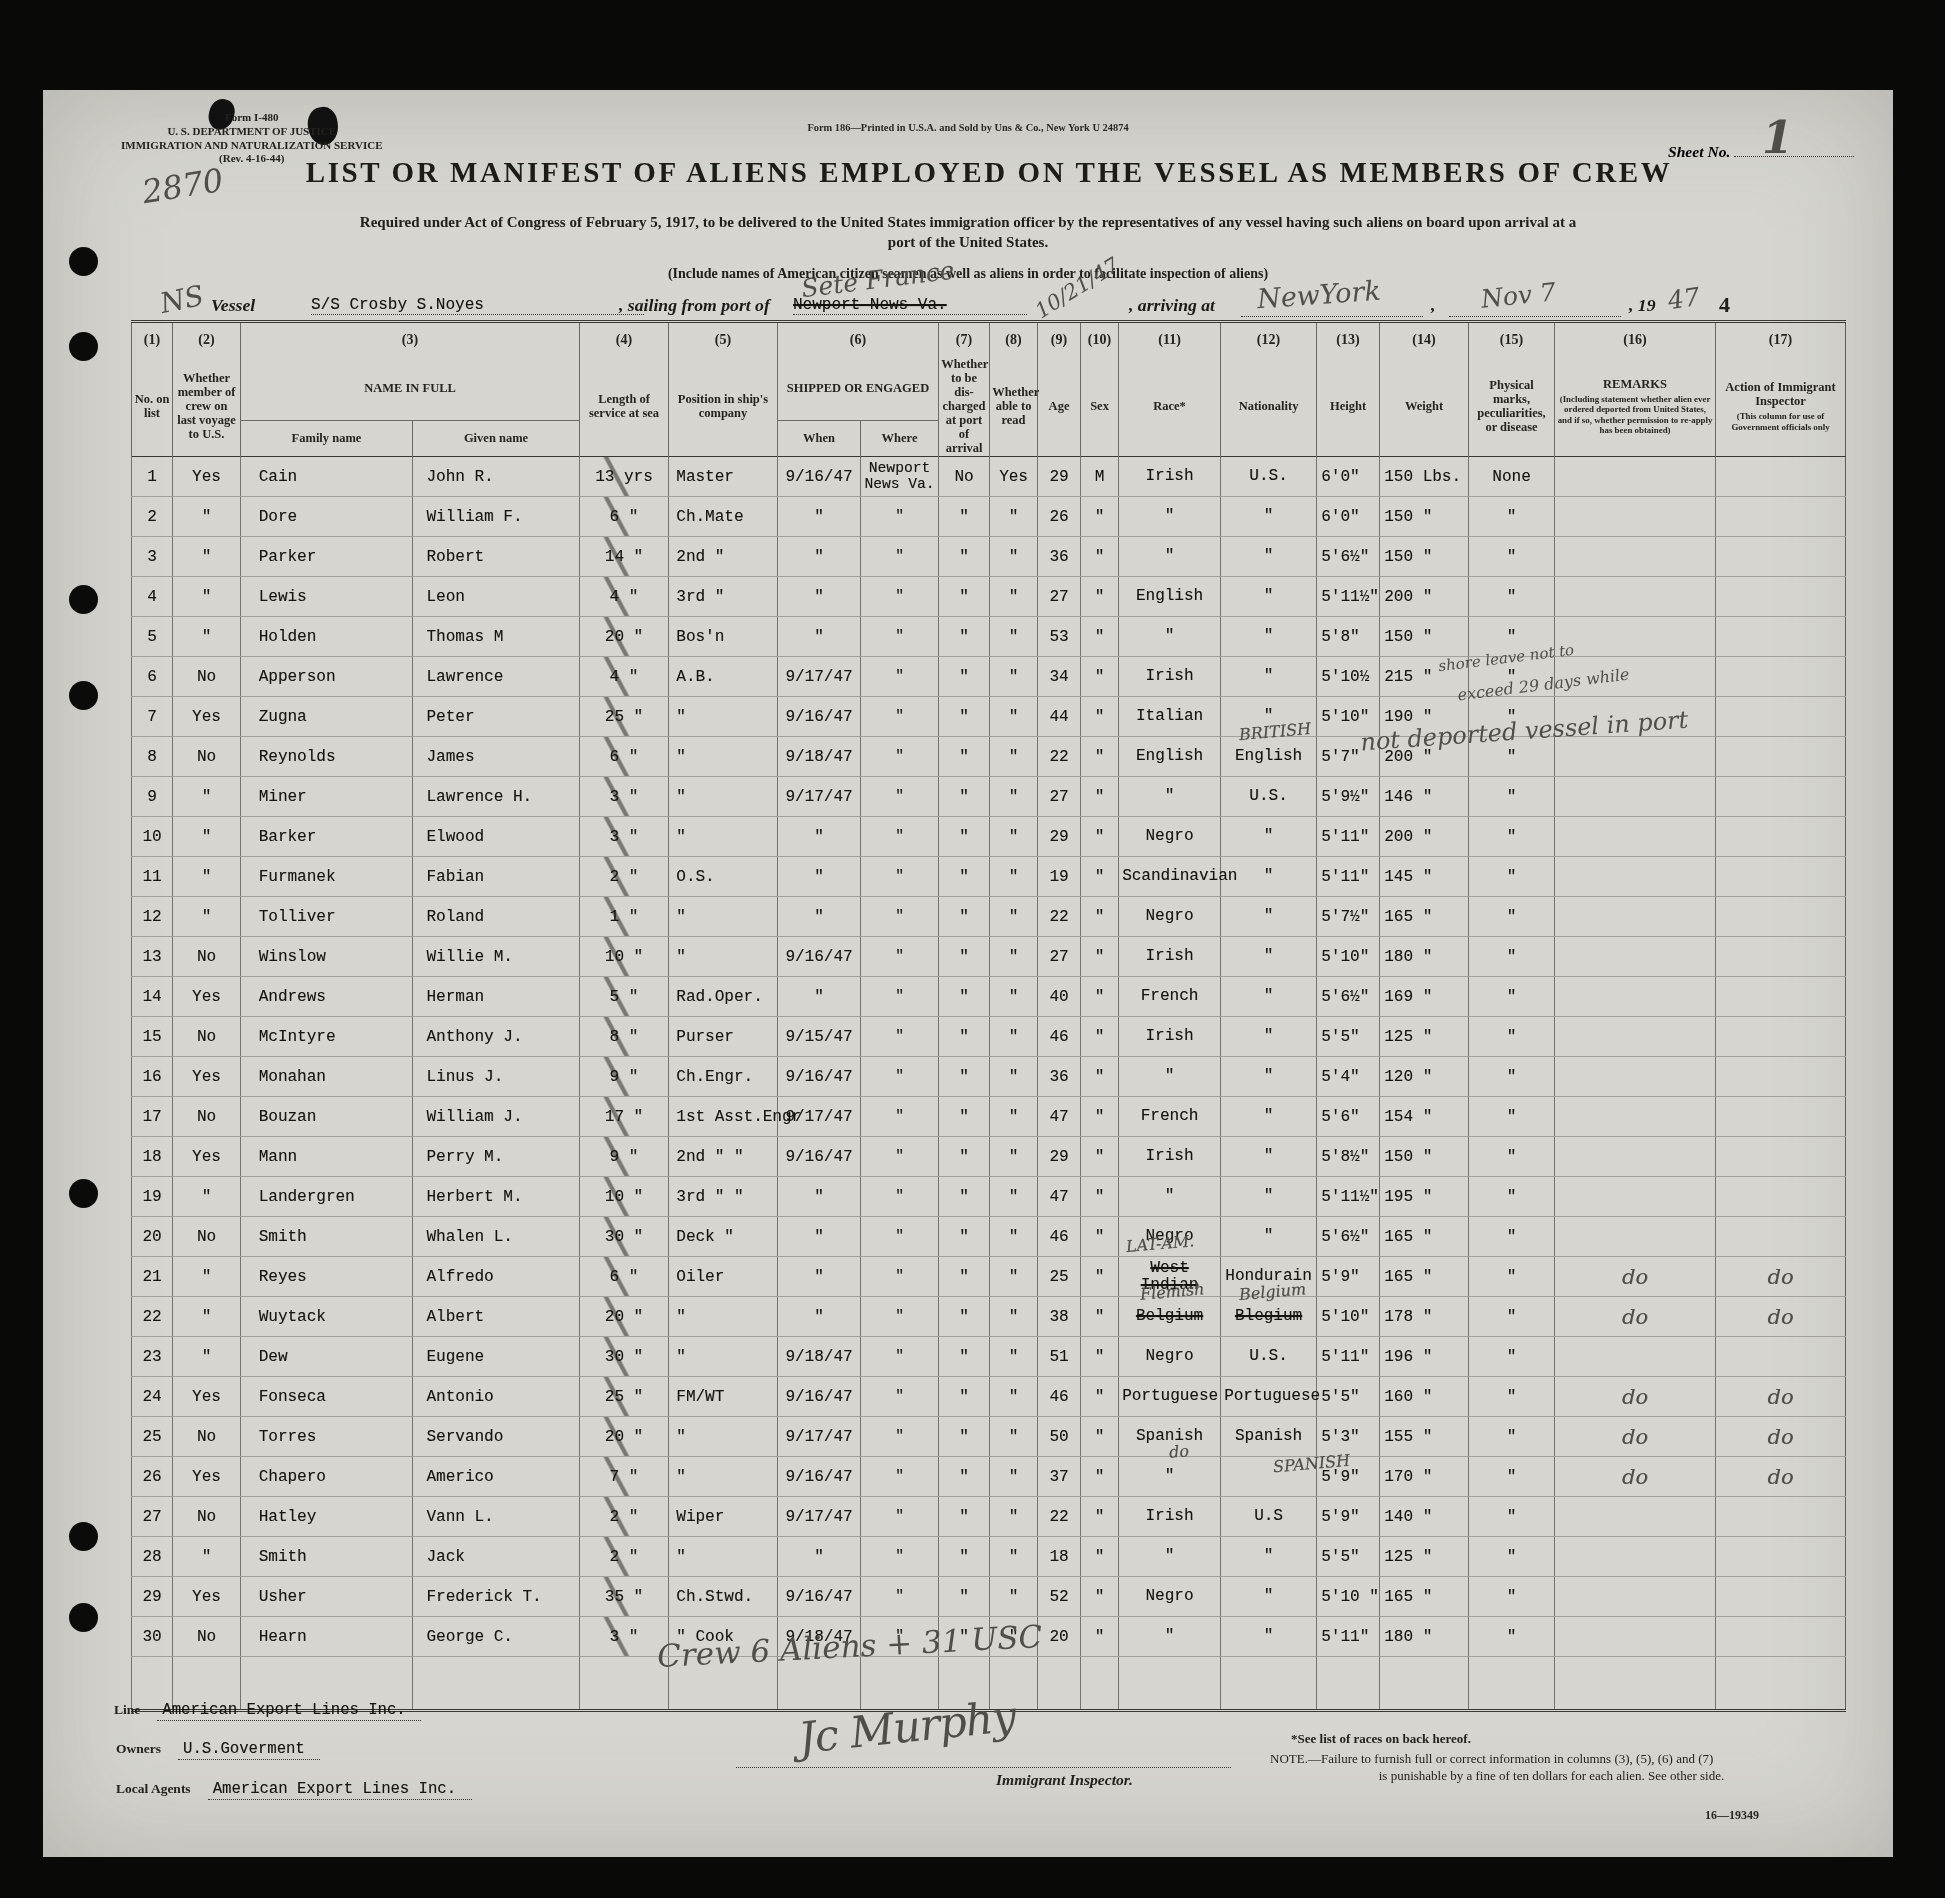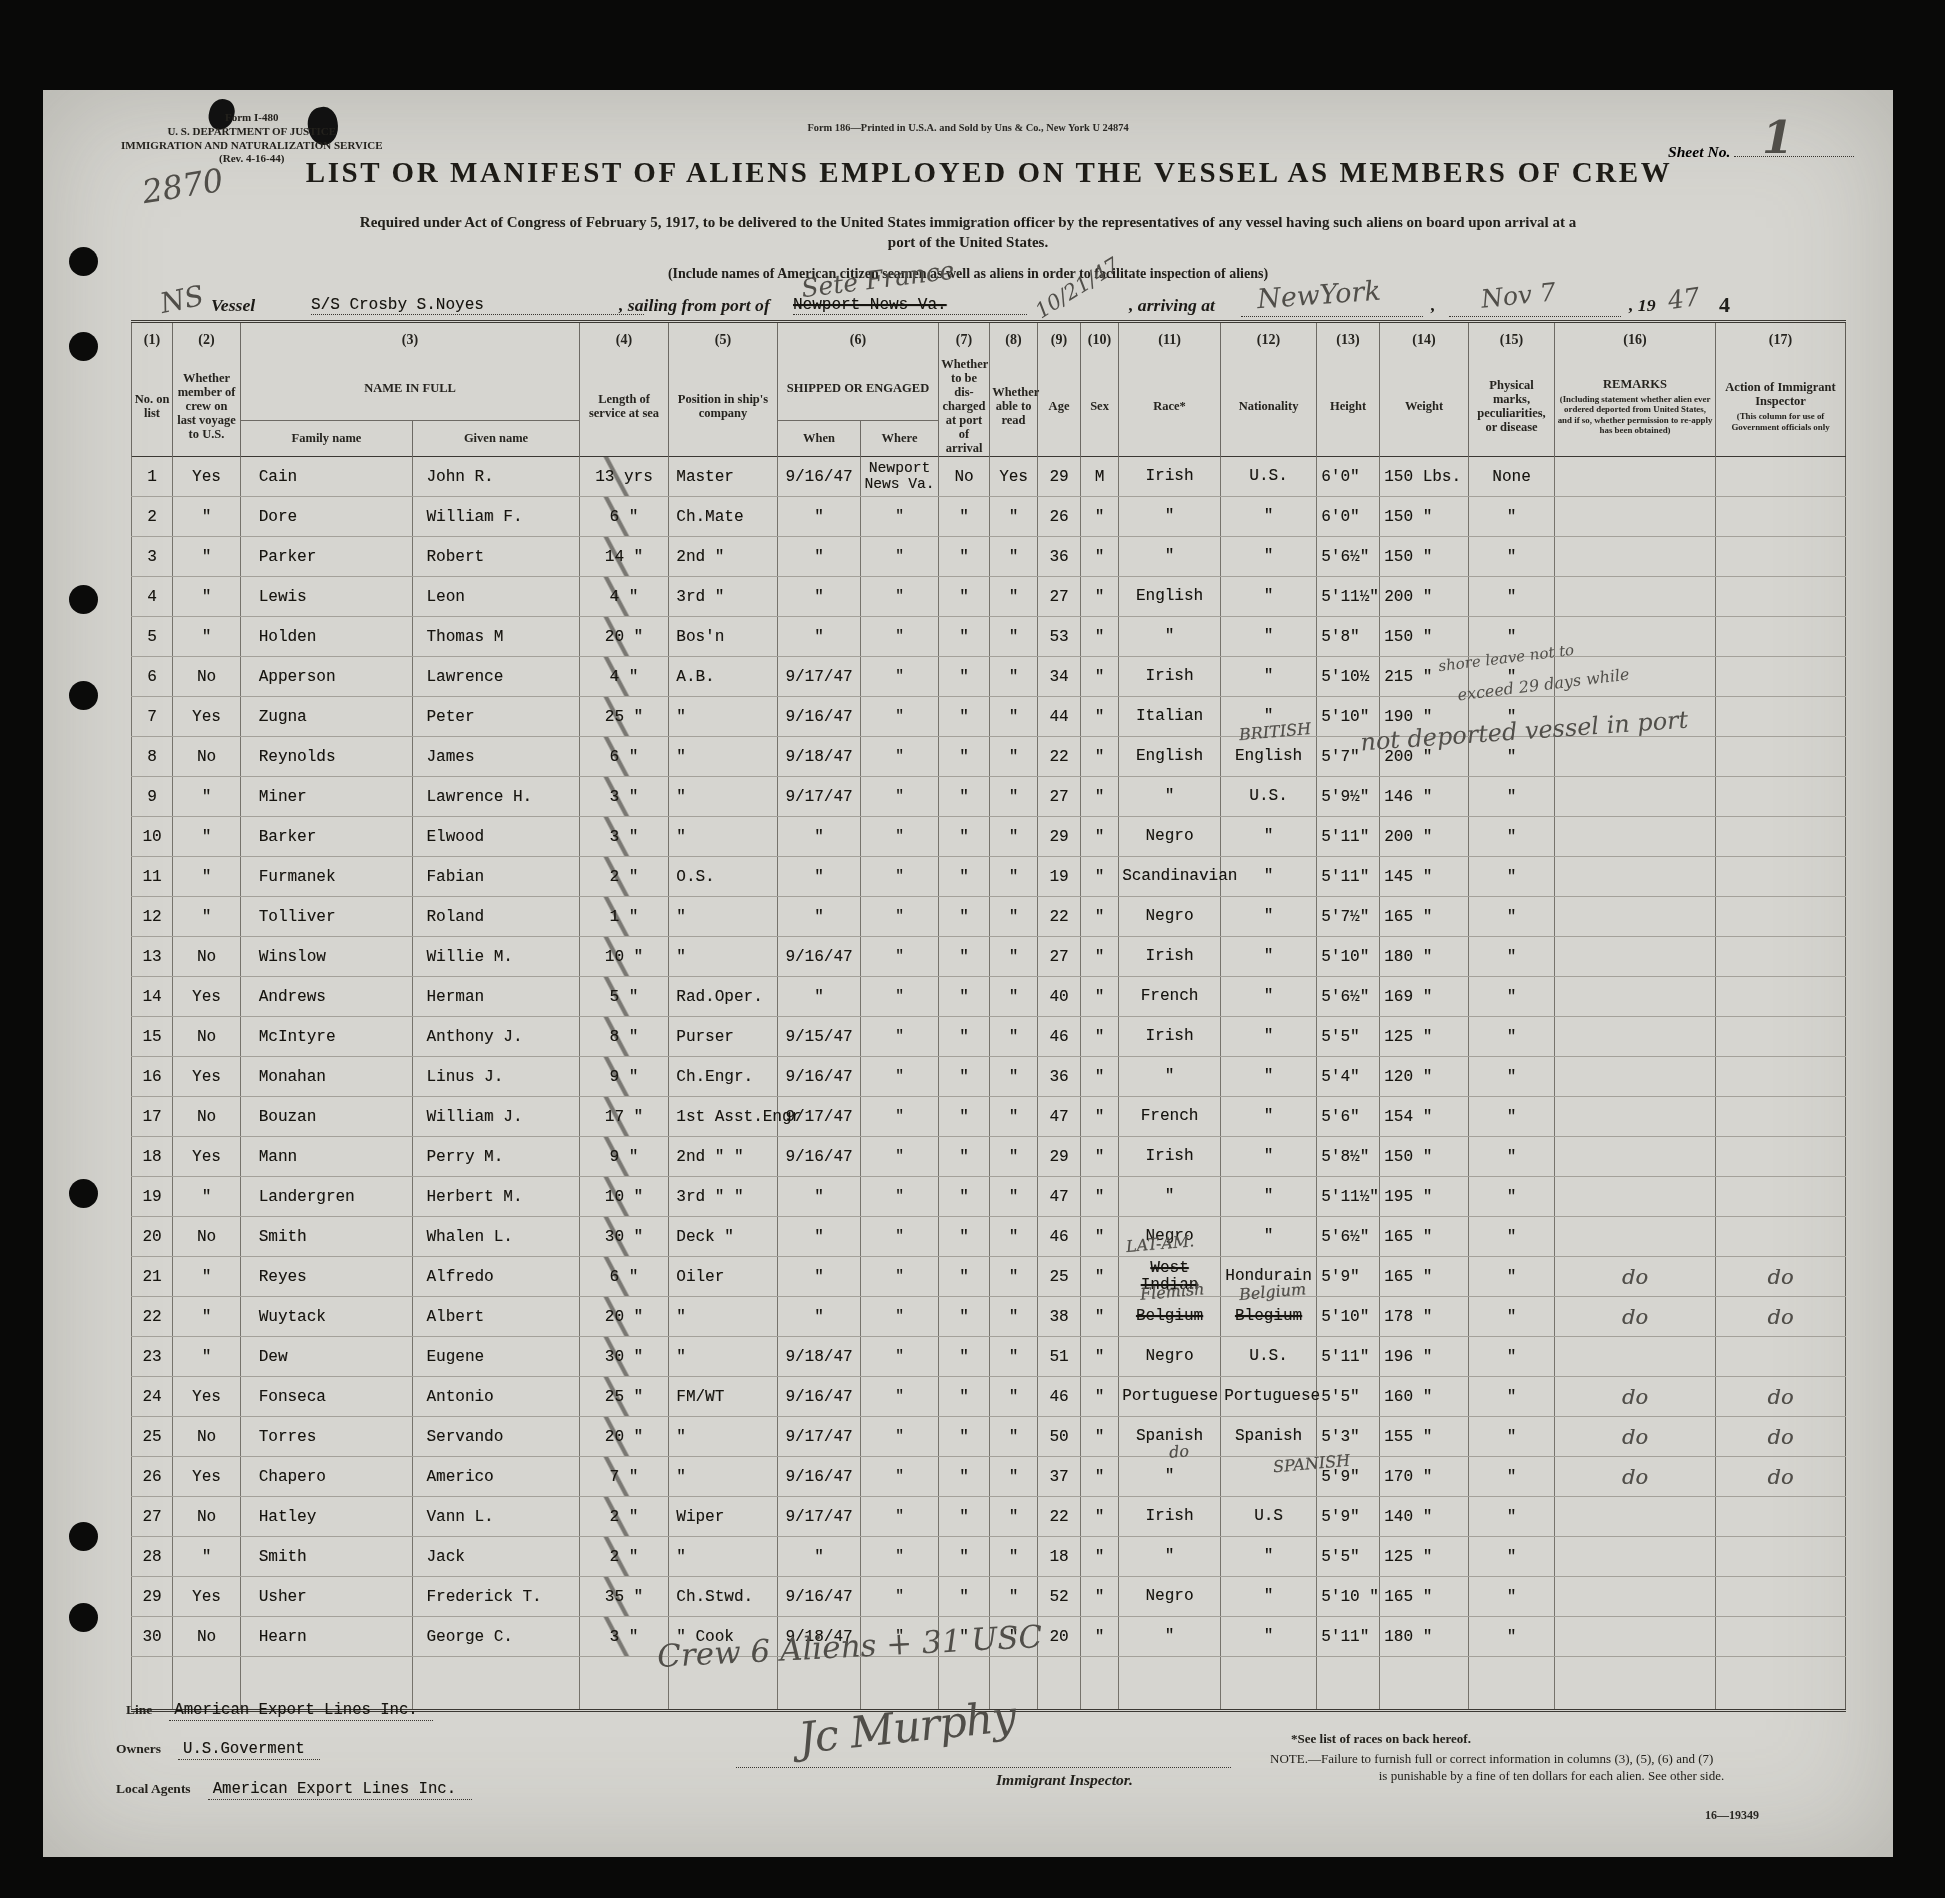--- a/index.html
+++ b/index.html
@@ -94,21 +94,21 @@
   tfoot td{height:50px;border-left:0.5px solid #76736c;}
   .tbl-anno{position:absolute;white-space:nowrap;}
   .anno-shore1{left:1307px;top:329px;font-size:15px;transform:rotate(-7deg);}
   .anno-shore2{left:1326px;top:355px;font-size:16px;transform:rotate(-7deg);}
   .anno-notdep{left:1229px;top:397px;font-size:24px;transform:rotate(-4deg);}
   .anno-crew{left:526px;top:1308px;font-size:31px;transform:rotate(-3deg);}
 
   
   .foot-row{position:absolute;font-size:13.5px;font-weight:bold;color:#24221d;}
   .foot-row .typed{font-size:15.6px;font-weight:normal;}
-  .f-line{left:83px;top:1611px;}
+  .f-line{left:71px;top:1611px;}
   .f-owners{left:73px;top:1650px;}
   .f-agents{left:73px;top:1690px;}
   .foot-row .val{display:inline-block;margin-left:13.5px;padding:0 15.6px 1px 5.2px;}
   .signature{position:absolute;left:755px;top:1612px;font-size:43px;transform:rotate(-6deg);letter-spacing:-1px;}
   .sig-line{position:absolute;left:693px;top:1676px;width:495px;height:1px;}
   .inspector-label{position:absolute;left:953px;top:1681px;font-size:15.6px;font-style:italic;font-weight:bold;color:#24221d;}
   .races-note{position:absolute;left:1248px;top:1641px;font-size:13px;font-weight:bold;color:#24221d;}
   .note-block{position:absolute;left:1227px;top:1661px;width:563px;font-size:13px;line-height:1.3;color:#24221d;}
   .note-block .l2{display:block;text-align:center;}
   .plate{position:absolute;left:1662px;top:1718px;font-size:12px;font-weight:bold;color:#2a2823;}

